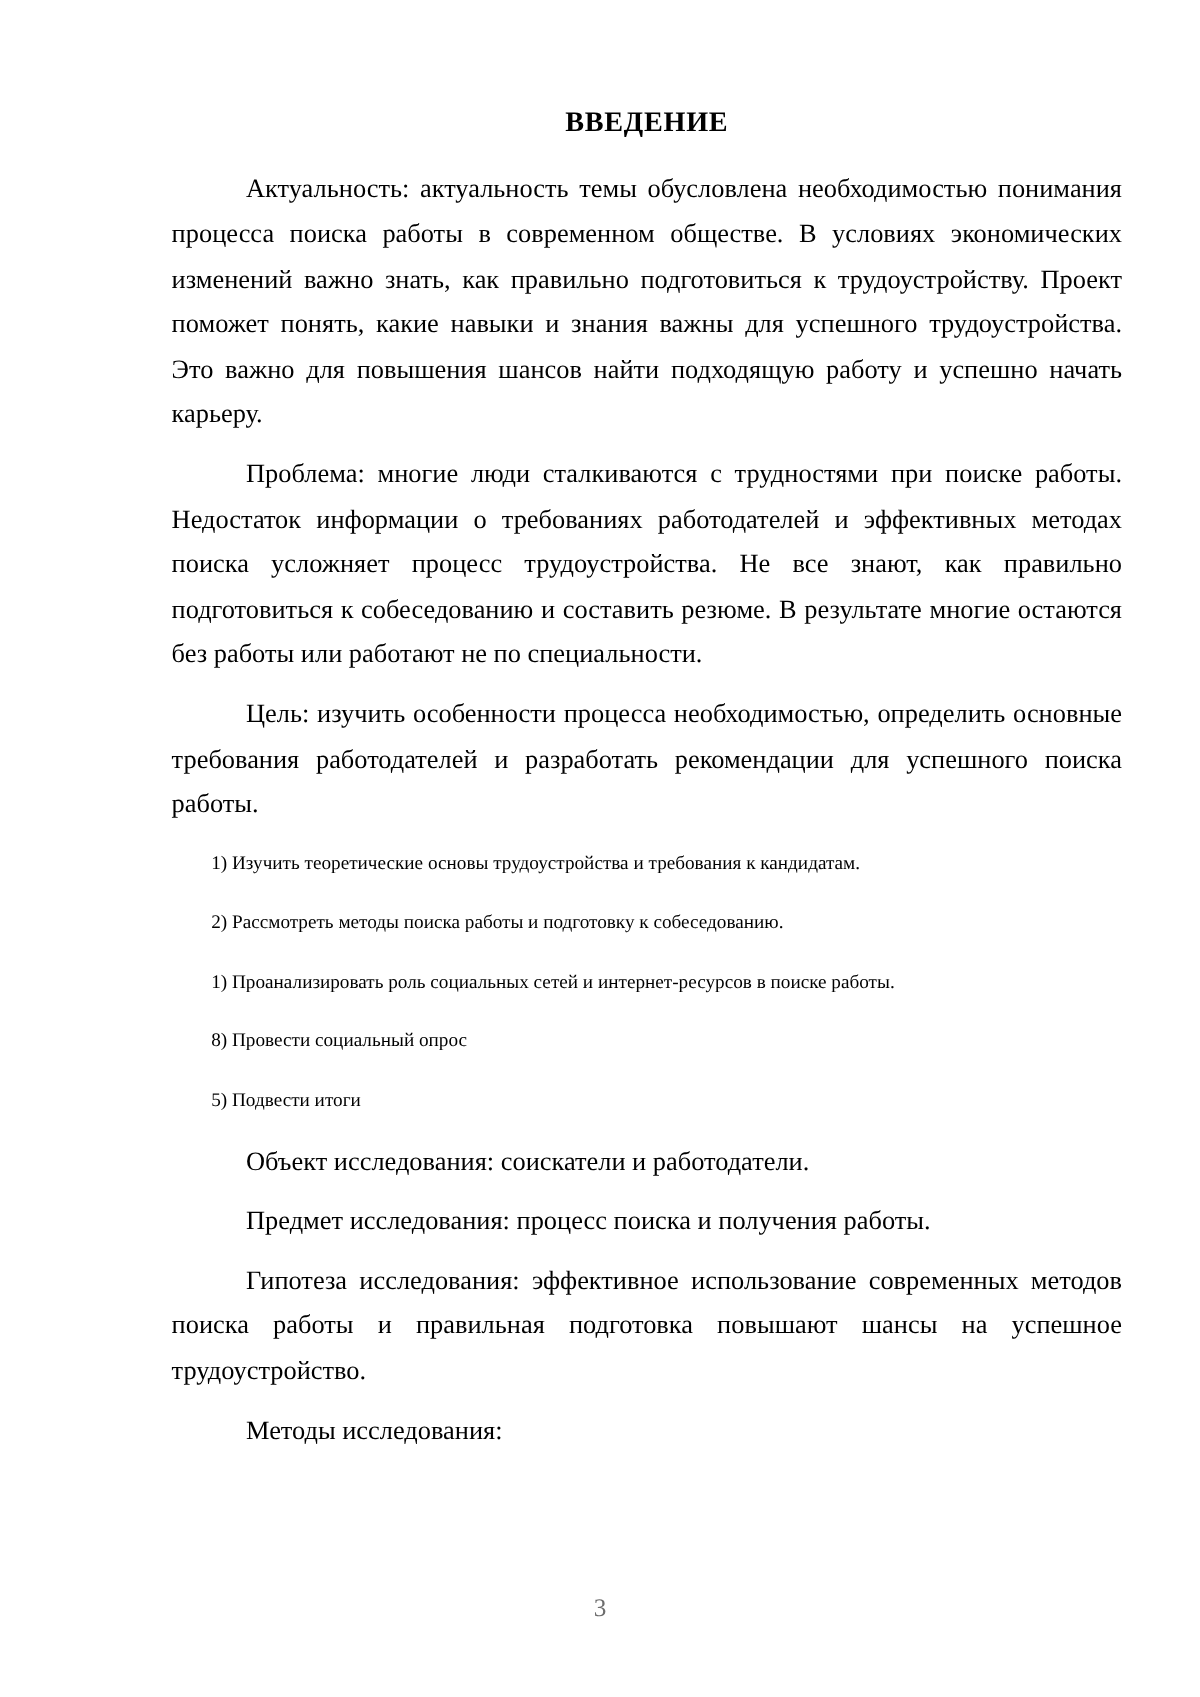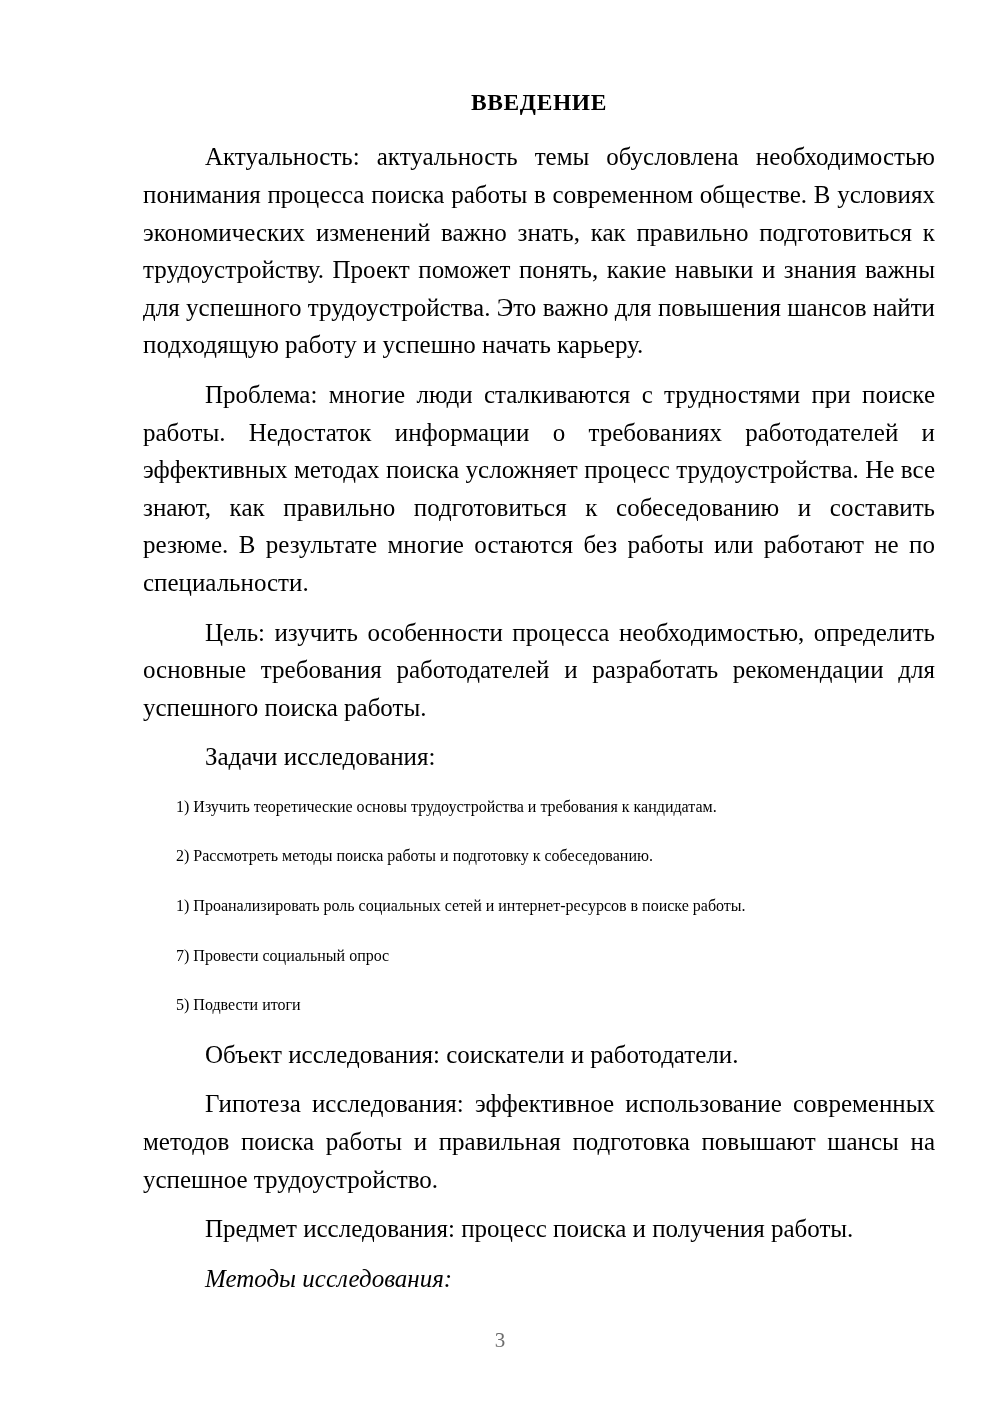--- a/index.html
+++ b/index.html
@@ -33,31 +33,30 @@
   }
   .doc-title {
     font-size: 23.5px;
     font-weight: bold;
     text-align: center;
     letter-spacing: 0.6px;
     margin: 0 0 21px 0;
     line-height: 1.25;
   }
   .para {
-    font-size: 25px;
+    font-size: 22px;
     line-height: 37.6px;
     text-align: justify;
     text-justify: inter-word;
     text-indent: 62px;
     margin: 0 0 12px 0;
     hyphens: none;
   }
   .para:last-of-type {
     margin-bottom: 0;
-    font-style: italic;
   }
   .list-item {
     font-size: 16px;
     line-height: 37.6px;
     text-align: justify;
     text-justify: inter-word;
     text-indent: 33px;
     margin: 0 0 12px 0;
   }
   .para-nojust {
@@ -82,37 +81,36 @@
   <div class="content">
 
     <h1 class="doc-title">ВВЕДЕНИЕ</h1>
 
     <p class="para">Актуальность: актуальность темы обусловлена необходимостью понимания процесса поиска работы в современном обществе. В условиях экономических изменений важно знать, как правильно подготовиться к трудоустройству. Проект поможет понять, какие навыки и знания важны для успешного трудоустройства. Это важно для повышения шансов найти подходящую работу и успешно начать карьеру.</p>
 
     <p class="para">Проблема: многие люди сталкиваются с трудностями при поиске работы. Недостаток информации о требованиях работодателей и эффективных методах поиска усложняет процесс трудоустройства. Не все знают, как правильно подготовиться к собеседованию и составить резюме. В результате многие остаются без работы или работают не по специальности.</p>
 
     <p class="para">Цель: изучить особенности процесса необходимостью, определить основные требования работодателей и разработать рекомендации для успешного поиска работы.</p>
 
-    <p class="para para-nojust">Задачи исследования:</p>
 
     <p class="list-item">1) Изучить теоретические основы трудоустройства и требования к кандидатам.</p>
 
     <p class="list-item para-nojust">2) Рассмотреть методы поиска работы и подготовку к собеседованию.</p>
 
     <p class="list-item">1) Проанализировать роль социальных сетей и интернет-ресурсов в поиске работы.</p>
 
-    <p class="list-item para-nojust">7) Провести социальный опрос</p>
+    <p class="list-item para-nojust">8) Провести социальный опрос</p>
 
     <p class="list-item para-nojust">5) Подвести итоги</p>
 
     <p class="para para-nojust">Объект исследования: соискатели и работодатели.</p>
 
+    <p class="para para-nojust">Предмет исследования: процесс поиска и получения работы.</p>
+
     <p class="para">Гипотеза исследования: эффективное использование современных методов поиска работы и правильная подготовка повышают шансы на успешное трудоустройство.</p>
-
-    <p class="para para-nojust">Предмет исследования: процесс поиска и получения работы.</p>
 
     <p class="para para-nojust">Методы исследования:</p>
 
   </div>
 
   <div class="page-number">3</div>
 
 </div>
 
 </body></html>

